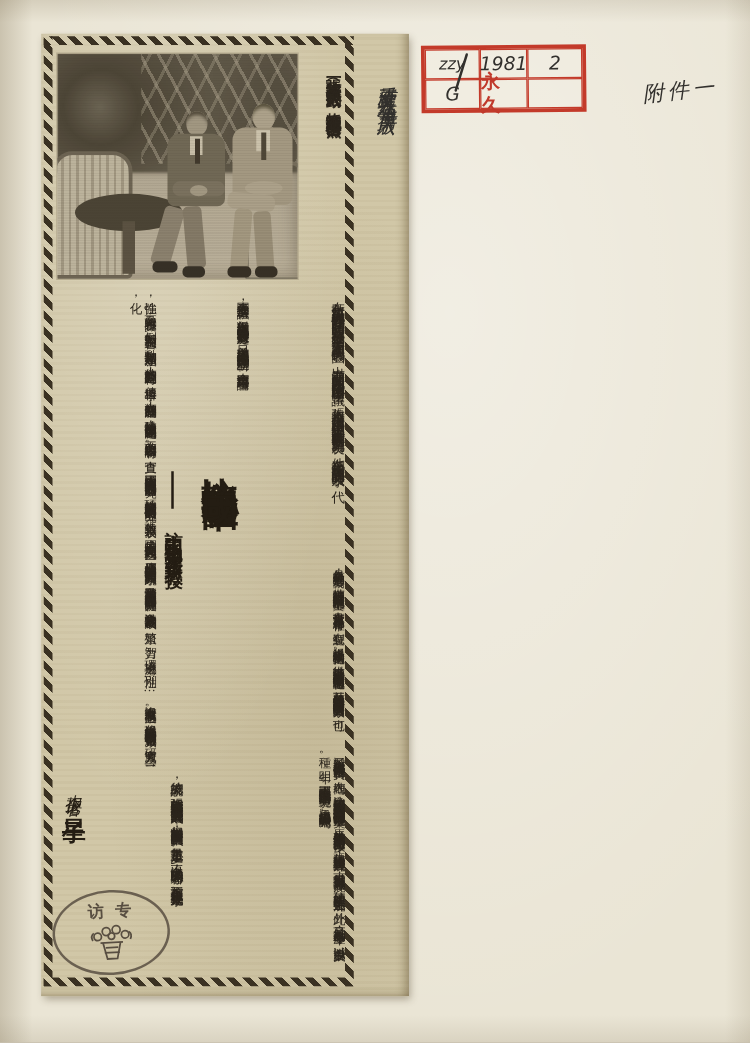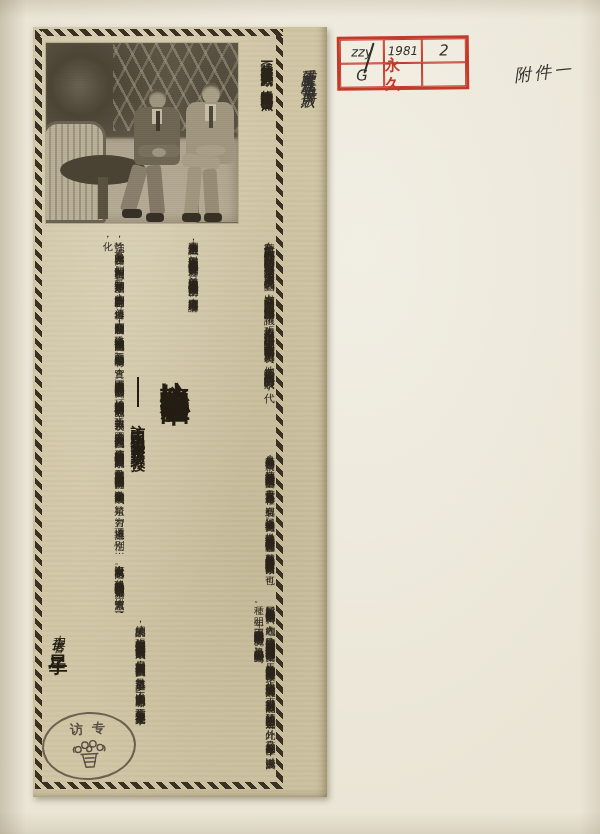--- a/index.html
+++ b/index.html
@@ -150,21 +150,21 @@
           <path d="M14 14 Q12 10 15 8 M44 14 Q46 10 43 8"></path>
         </g>
       </svg>
     </div>
 
     <div class="abs v handink" style="left:255px;top:30px;width:34px;height:310px;font-size:14.5px;line-height:30px;letter-spacing:1.5px;transform:rotate(.5deg);">香港文匯報一九八一年十二月十日第六版</div>
   </div>
 
   <div class="abs stampgrid">
     <div class="handink" style="font-size:13px;">zzy</div>
-    <div class="handink" style="font-size:12px;">1981</div>
+    <div class="handink" style="font-size:15px;">1981</div>
     <div class="handink" style="font-size:15px;">2</div>
     <div class="handink" style="font-size:15px;">G</div>
     <div class="redink">永久</div>
     <div></div>
   </div>
   <div class="abs" style="left:368px;top:42px;width:2px;height:32px;background:#32302d;transform:rotate(17deg);border-radius:2px;"></div>
 
   <div class="abs handink" style="left:514px;top:60px;width:80px;font-size:17px;letter-spacing:3px;transform:rotate(-6deg);">附件一</div>
 
 </div>

